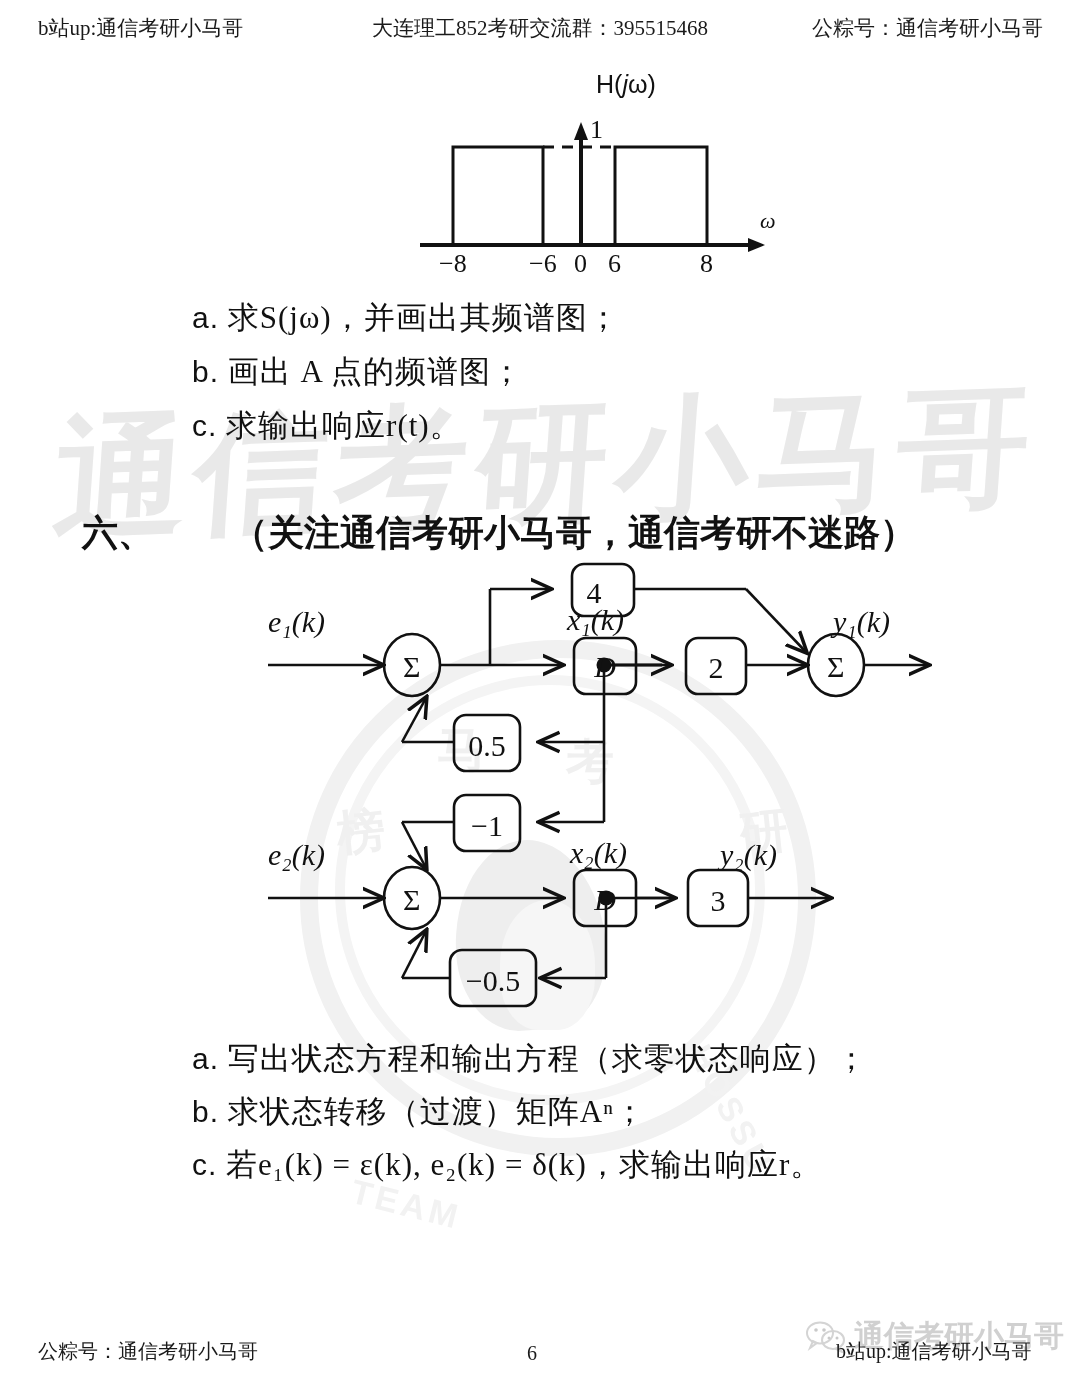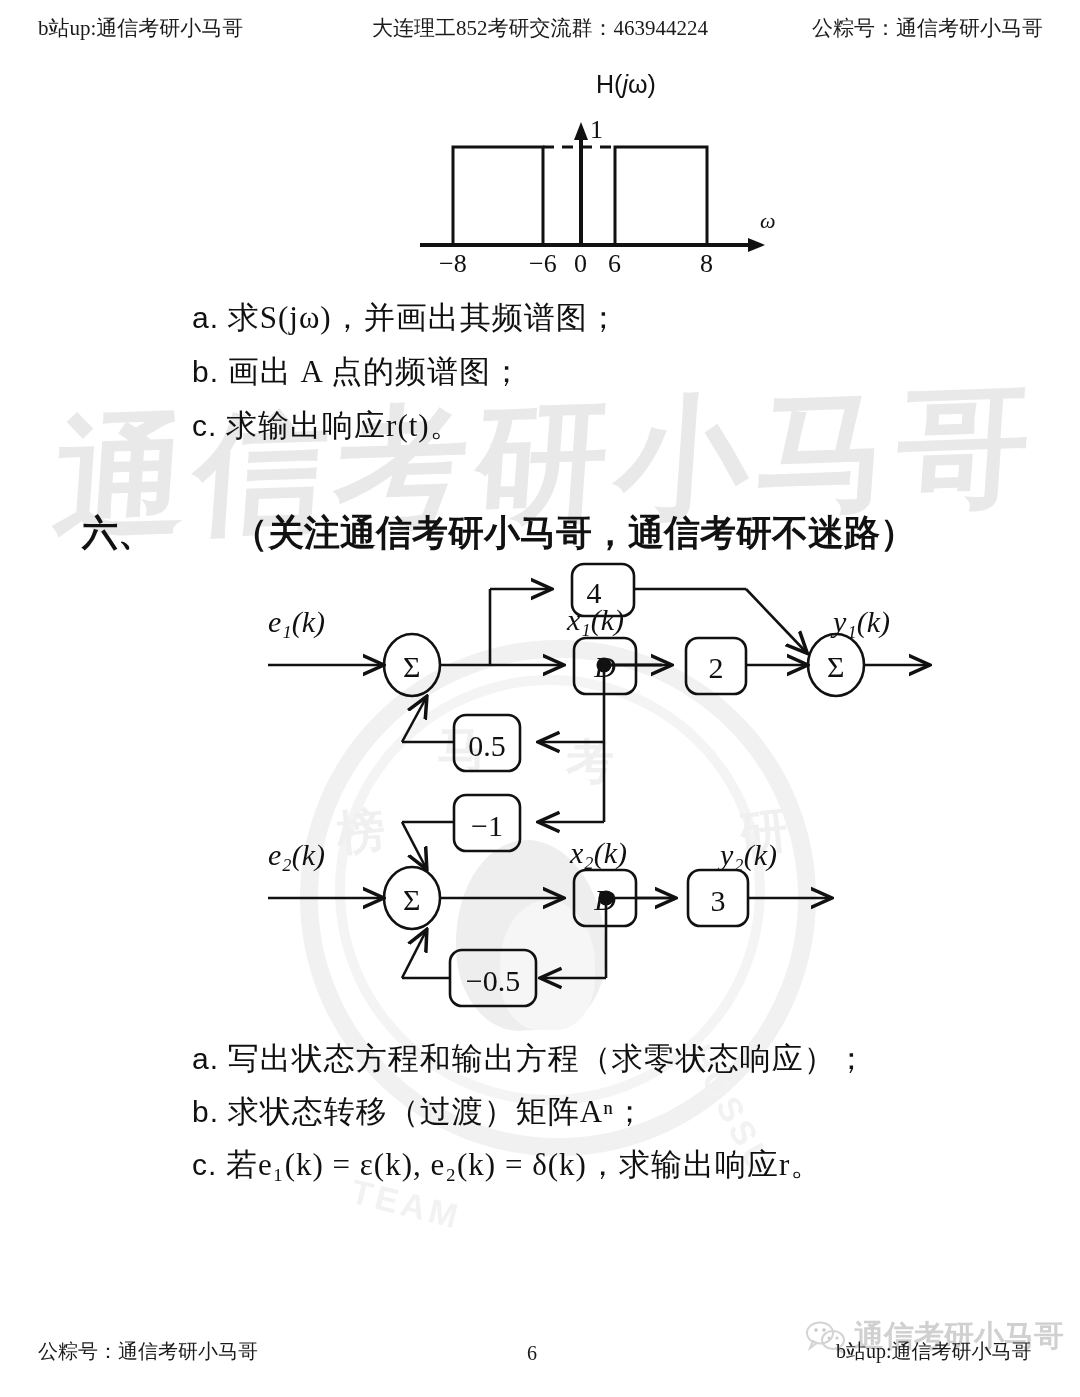--- a/index.html
+++ b/index.html
@@ -163,21 +163,21 @@
     <div class="wm-leaf2"></div>
     <div class="wm-small s1">马</div>
     <div class="wm-small s2">考</div>
     <div class="wm-small s3">榜</div>
     <div class="wm-small s4">研</div>
     <div class="wm-arc-text a1">TEAM</div>
     <div class="wm-arc-text a2">HOSSU</div>
   </div>
 
   <div class="hdr left">b站up:通信考研小马哥</div>
-  <div class="hdr center">大连理工852考研交流群：463944224</div>
+  <div class="hdr center">大连理工852考研交流群：395515468</div>
   <div class="hdr right">公粽号：通信考研小马哥</div>
 
   <svg class="fig" style="left:400px; top:60px;" width="400" height="230">
 
     <line x1="181" y1="72" x2="181" y2="185" stroke="#111" stroke-width="4"></line>
     <polygon points="181,62 174,80 188,80" fill="#111"></polygon>
 
     <line x1="20" y1="185" x2="355" y2="185" stroke="#111" stroke-width="4"></line>
     <polygon points="365,185 348,178 348,192" fill="#111"></polygon>
 

